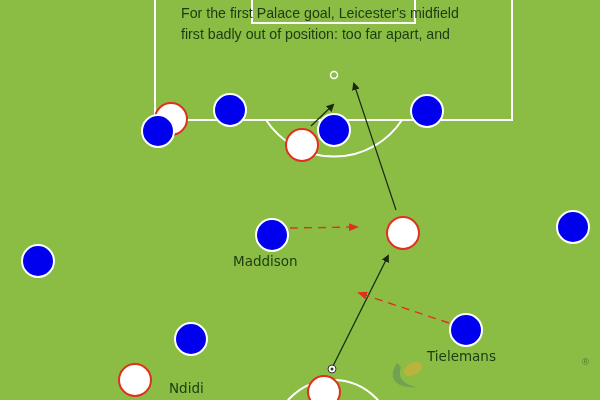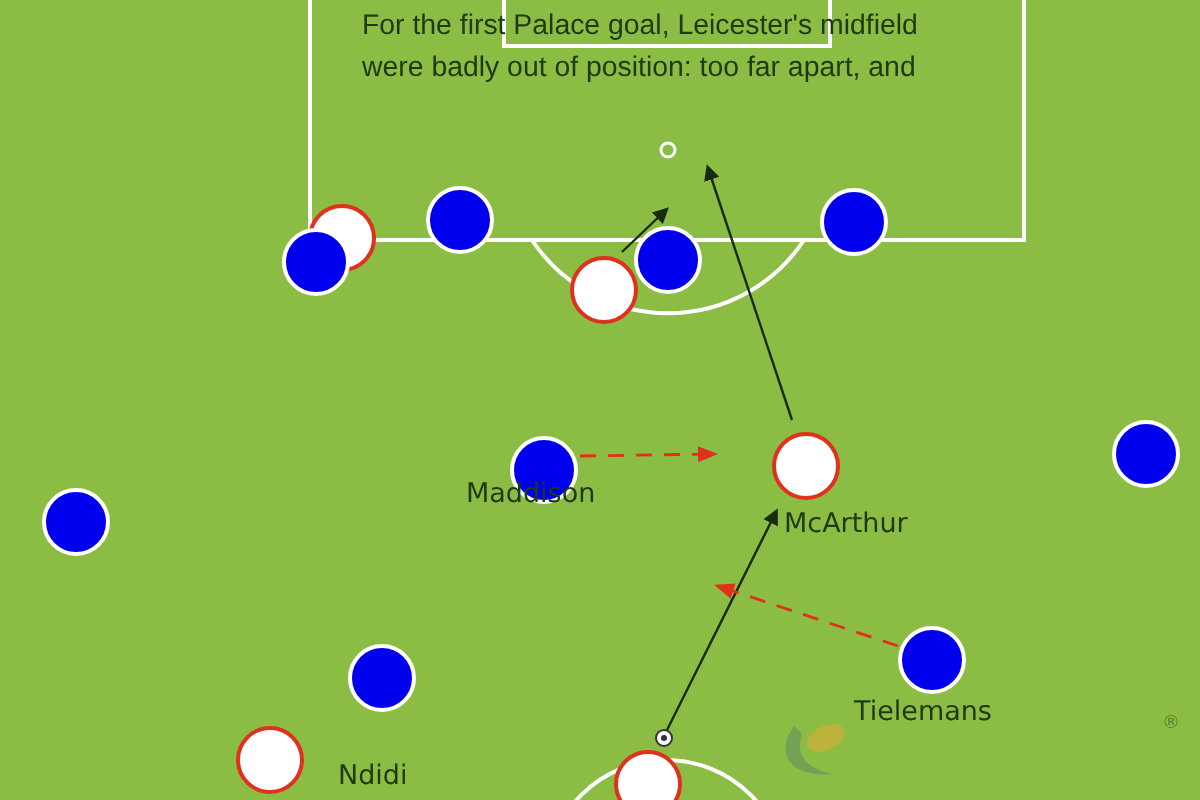--- a/index.html
+++ b/index.html
@@ -76,25 +76,24 @@
     <circle cx="412" cy="111" r="16" fill="#0000ee" stroke="#ffffff" stroke-width="2"></circle>
     <circle cx="257" cy="235" r="16" fill="#0000ee" stroke="#ffffff" stroke-width="2"></circle>
     <circle cx="558" cy="227" r="16" fill="#0000ee" stroke="#ffffff" stroke-width="2"></circle>
     <circle cx="23" cy="261" r="16" fill="#0000ee" stroke="#ffffff" stroke-width="2"></circle>
     <circle cx="176" cy="339" r="16" fill="#0000ee" stroke="#ffffff" stroke-width="2"></circle>
     <circle cx="451" cy="330" r="16" fill="#0000ee" stroke="#ffffff" stroke-width="2"></circle>
   </svg>
 
   <div class="caption">
     <div>For the first Palace goal, Leicester's midfield</div>
-    <div>were badly out of position: too far apart, and</div>
+    <div>first badly out of position: too far apart, and</div>
   </div>
 
-  <div class="label" style="left:218px; top:239px;text-align:center;">Maddison</div>
-  <div class="label" style="left:377px; top:254px;">McArthur</div>
+  <div class="label" style="left:218px; top:253px;text-align:center;">Maddison</div>
   <div class="label" style="left:154px; top:380px;">Ndidi</div>
   <div class="label" style="left:412px; top:348px;">Tielemans</div>
 
   <div class="logo">
     <svg width="60" height="40" style="position:absolute;left:0;top:0;">
       <path d="M10,8 C0,22 8,34 30,32 C18,30 10,24 14,12 Z" fill="#6c9a58" opacity="0.8"></path>
       <ellipse cx="26" cy="14" rx="10" ry="6" fill="#c7b03a" opacity="0.8" transform="rotate(-25 26 14)"></ellipse>
     </svg>
     <span class="logo-reg">®</span>
   </div>

